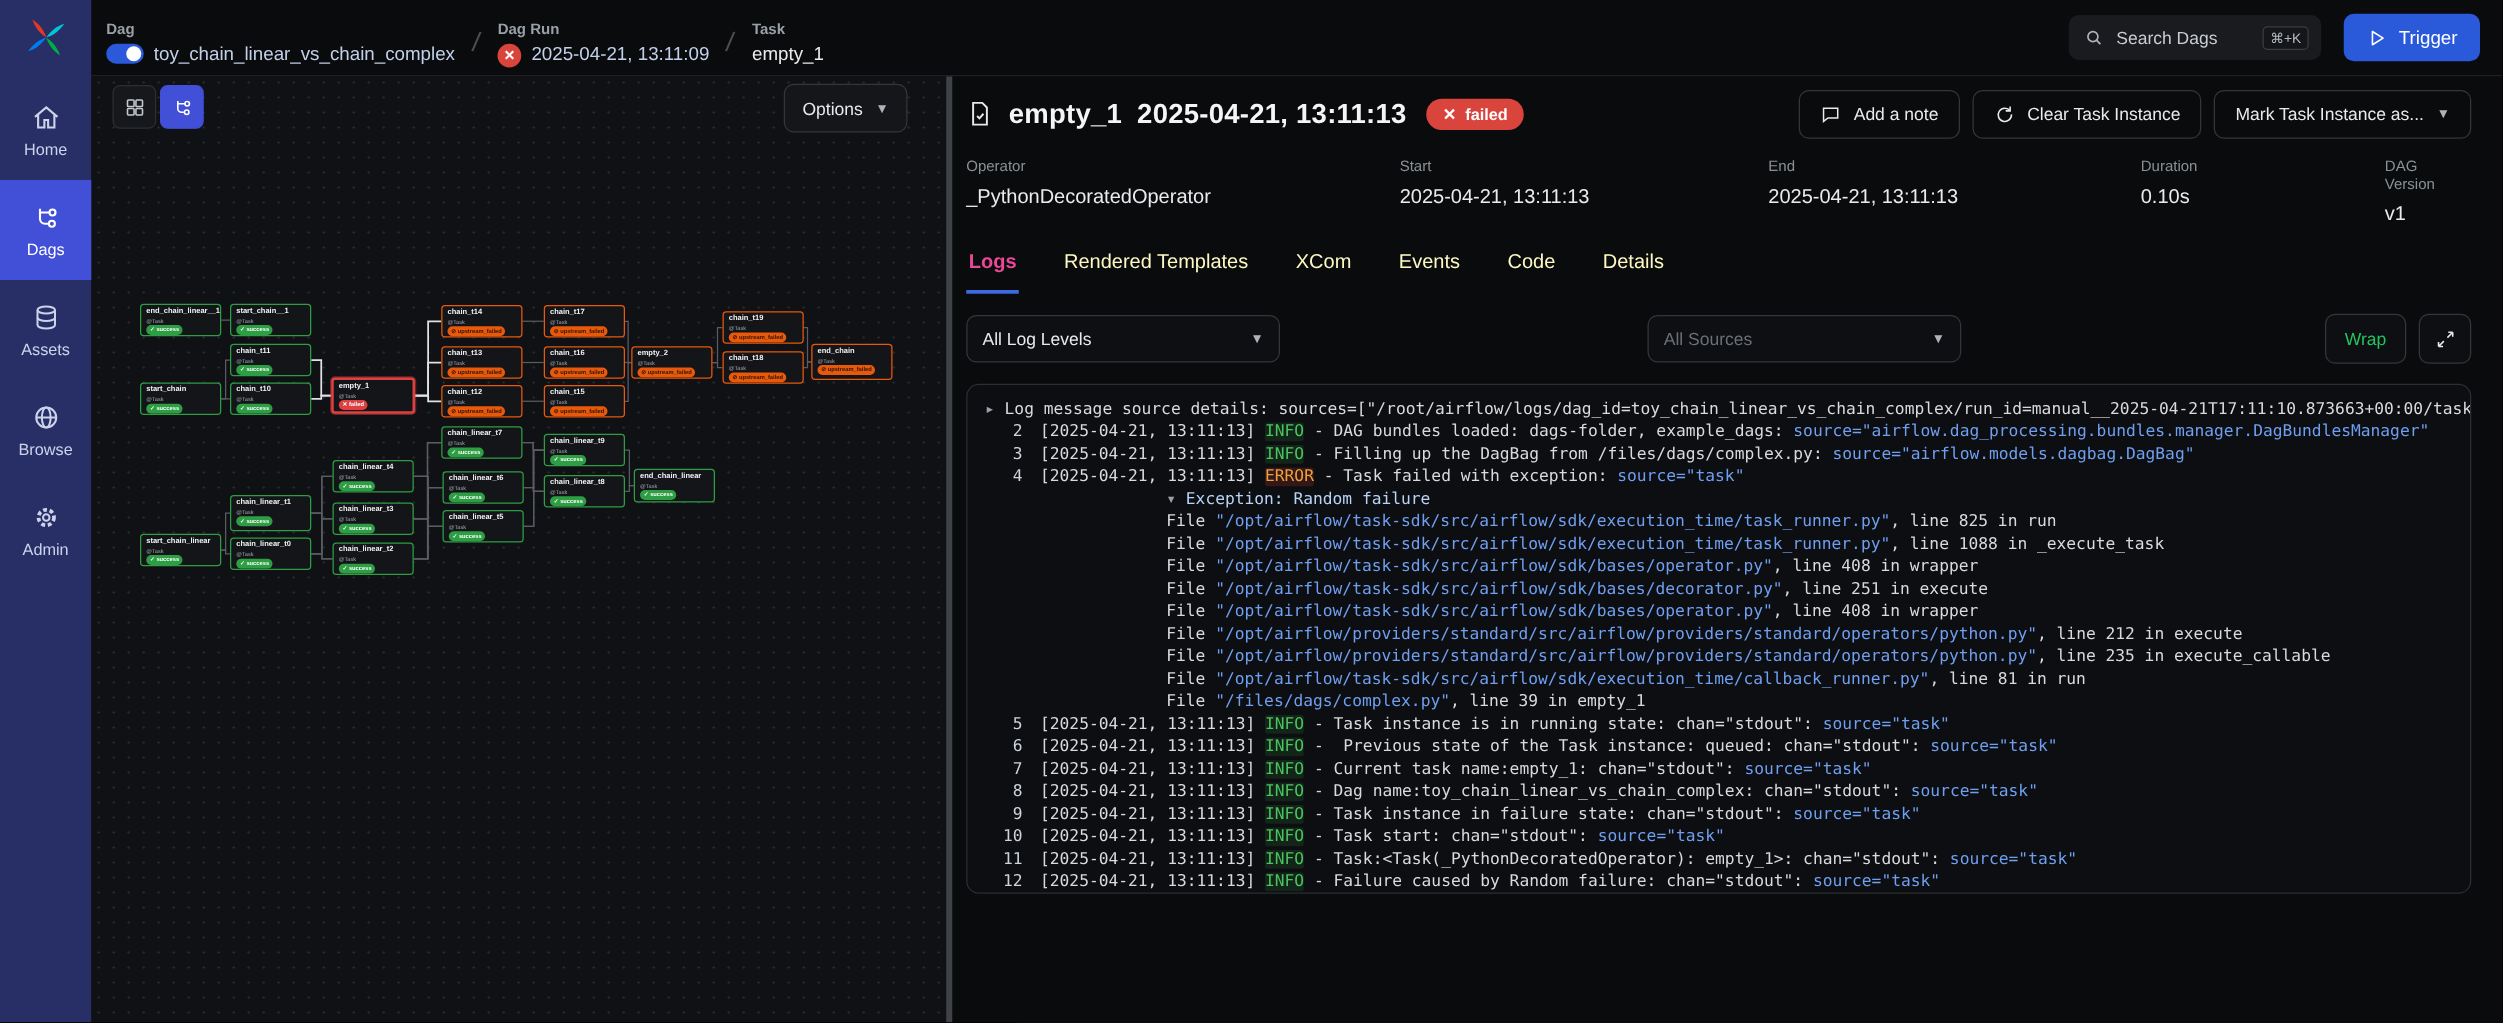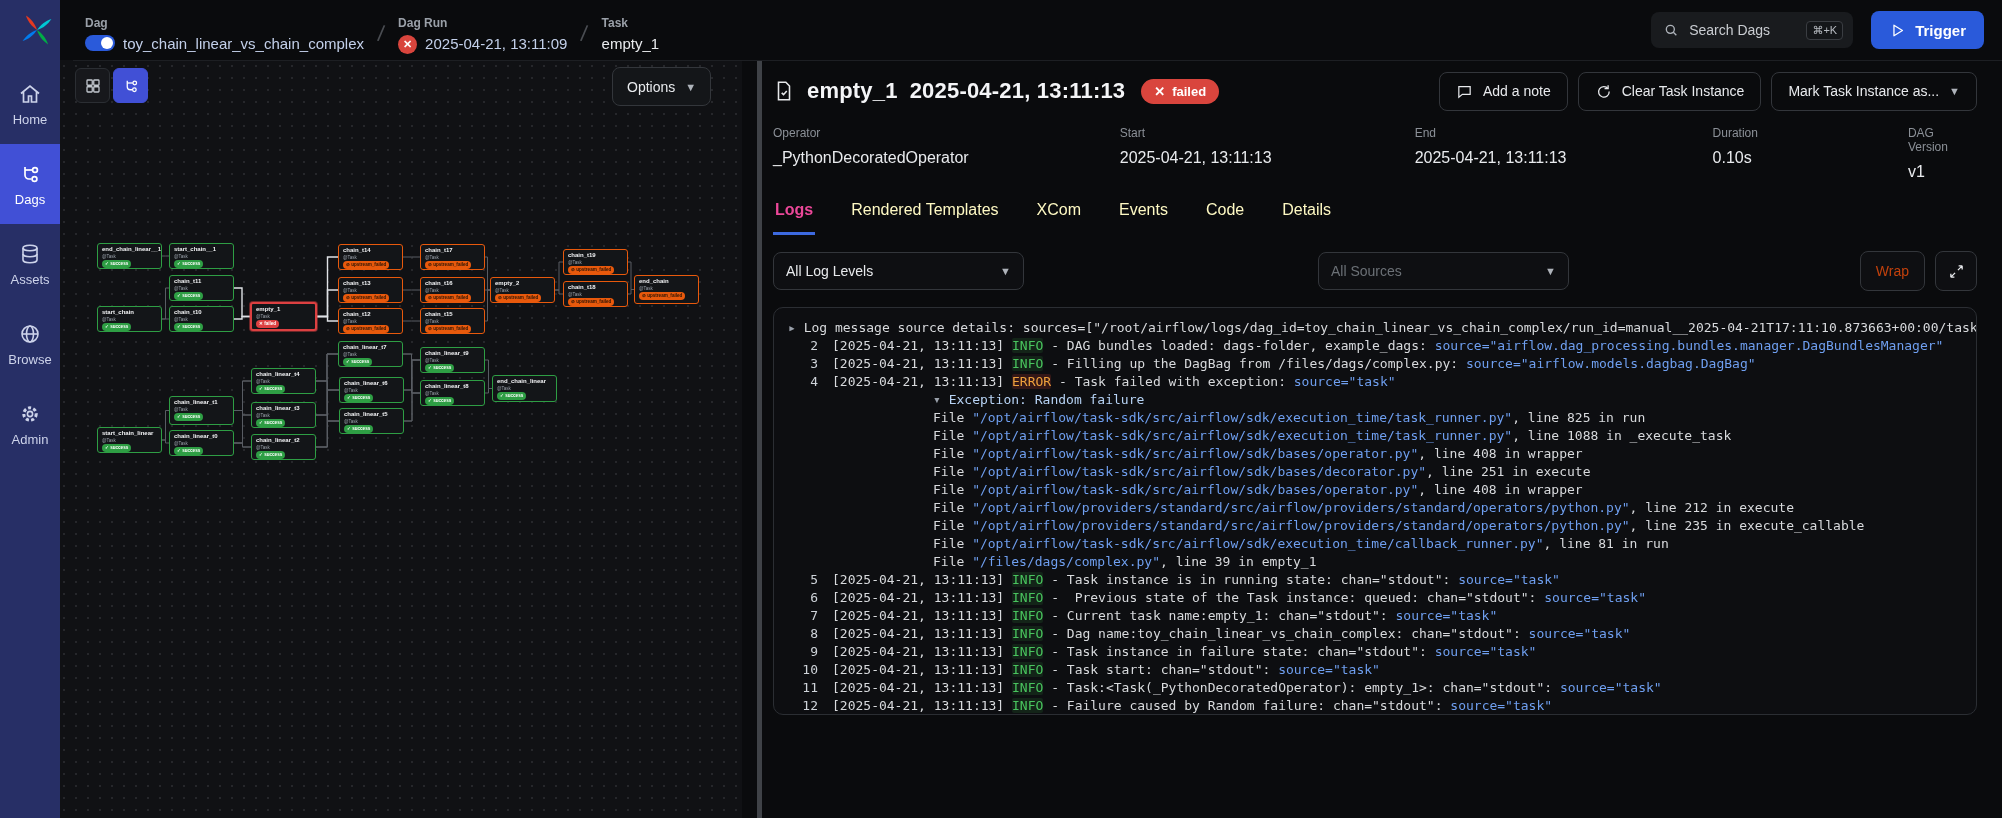--- a/index.html
+++ b/index.html
@@ -1,19 +1,19 @@
 <!DOCTYPE html>
 <html><head>
 <meta charset="utf-8">
 <style>
   html,body{margin:0;padding:0;background:#000;}
   .app{position:relative;width:2002px;height:818px;overflow:hidden;background:#0a0b0d;
        font-family:"Liberation Sans",sans-serif;color:#e6e8ea;}
   
-  .sidebar{position:absolute;left:0;top:0;width:60px;height:818px;background:#272f66;z-index:5;}
+  .sidebar{position:absolute;left:0;top:0;width:73px;height:818px;background:#272f66;z-index:5;}
   .logo{width:73px;height:60px;display:flex;align-items:center;justify-content:center;}
   .nav{display:flex;flex-direction:column;margin-top:4px;}
   .nav-item{height:80px;display:flex;flex-direction:column;align-items:center;justify-content:center;
             gap:6px;color:#cdd3ea;cursor:pointer;}
   .nav-item svg{width:24px;height:24px;}
   .nav-item .nav-label{font-size:13px;}
   .nav-item.active{background:#4150d6;color:#ffffff;}
   
   .topbar{position:absolute;left:73px;top:0;right:0;height:60px;background:#0a0b0d;
           border-bottom:1px solid #1d1f23;display:flex;align-items:center;z-index:4;}
@@ -28,24 +28,24 @@
                   align-items:center;justify-content:center;font-size:11px;font-weight:700;}
   .task-value{color:#e9ebee;}
   .topbar-right{margin-left:auto;display:flex;align-items:center;gap:18px;padding-right:18px;}
   .searchbox{display:flex;align-items:center;gap:10px;background:#191b1e;border-radius:8px;
              height:36px;padding:0 10px 0 12px;width:180px;cursor:text;}
   .searchbox svg{width:16px;height:16px;color:#aeb3ba;}
   .search-ph{font-size:14px;color:#c9ccd1;}
   .kbd{margin-left:auto;border:1px solid #3a3d42;border-radius:4px;font-size:11px;color:#b6bac0;
        padding:2px 5px;background:#141619;}
   .trigger-btn{display:flex;align-items:center;gap:9px;background:#2a5ada;color:#fff;border-radius:8px;
-               height:38px;padding:0 18px;font-size:15px;font-weight:700;cursor:pointer;}
+               height:38px;padding:0 18px;font-size:15px;font-weight:400;cursor:pointer;}
   .trigger-btn svg{width:17px;height:17px;}
   
-  .graph-panel{position:absolute;left:58px;top:60px;width:684px;height:758px;background:#101114;
+  .graph-panel{position:absolute;left:73px;top:60px;width:684px;height:758px;background:#101114;
       background-image:radial-gradient(#26272b 1px,transparent 1px);background-size:12px 12px;overflow:hidden;}
   .view-toggles{position:absolute;left:17px;top:8px;display:flex;gap:3px;z-index:3;}
   .vt-btn{width:33px;height:33px;border-radius:6px;background:#17181c;border:1px solid #2b2e33;
           display:flex;align-items:center;justify-content:center;color:#c3c8cf;cursor:pointer;}
   .vt-btn svg{width:18px;height:18px;}
   .vt-btn.active{background:#4150d6;border-color:#4150d6;color:#fff;}
   .options-btn{position:absolute;left:554px;top:7px;height:37px;border-radius:8px;background:#141619;
       border:1px solid #33363b;display:flex;align-items:center;gap:10px;padding:0 14px;font-size:14px;
       color:#e8eaed;cursor:pointer;z-index:3;}
   .chev{color:#aeb3ba;font-size:11px;}
@@ -86,21 +86,21 @@
   .tabs{display:flex;gap:34px;margin-top:20px;border-bottom:1px solid transparent;}
   .tab{font-size:16px;color:#fef9c3;padding:0 2px 13px;cursor:pointer;}
   .tab.active{color:#ec4899;font-weight:700;border-bottom:3px solid #3d6ae0;}
   .filters{display:flex;align-items:center;margin-top:15px;}
   .select{display:flex;align-items:center;justify-content:space-between;width:251px;height:38px;
           border:1px solid #33363b;border-radius:8px;padding:0 12px;font-size:14px;color:#e8eaed;
           background:#0e0f12;cursor:pointer;box-sizing:border-box;}
   .select.dim{color:#6b7076;}
   .select.src{margin-left:294px;}
   .filters-right{margin-left:auto;display:flex;gap:10px;}
-  .wrap-btn{height:38px;border:1px solid #33363b;border-radius:8px;background:#0e0f12;color:#c2410c;
+  .wrap-btn{height:38px;border:1px solid #33363b;border-radius:8px;background:#0e0f12;color:#22c55e;
             font-size:14px;padding:0 15px;display:flex;align-items:center;cursor:pointer;}
   .expand-btn{width:40px;height:38px;border:1px solid #33363b;border-radius:8px;background:#0e0f12;
               color:#e8eaed;display:flex;align-items:center;justify-content:center;cursor:pointer;}
   .expand-btn svg{width:17px;height:17px;}
   
   .logbox{margin-top:16px;height:408px;border:1px solid #2b2e33;border-radius:10px;background:#0d0e11;
           padding:11px 14px;box-sizing:border-box;overflow:hidden;
           font-family:"DejaVu Sans Mono",monospace;font-size:13px;line-height:18px;}
   .lrow{display:flex;white-space:pre;}
   .lnum{flex:none;width:30px;text-align:right;margin-right:14px;color:#ced3d9;}

